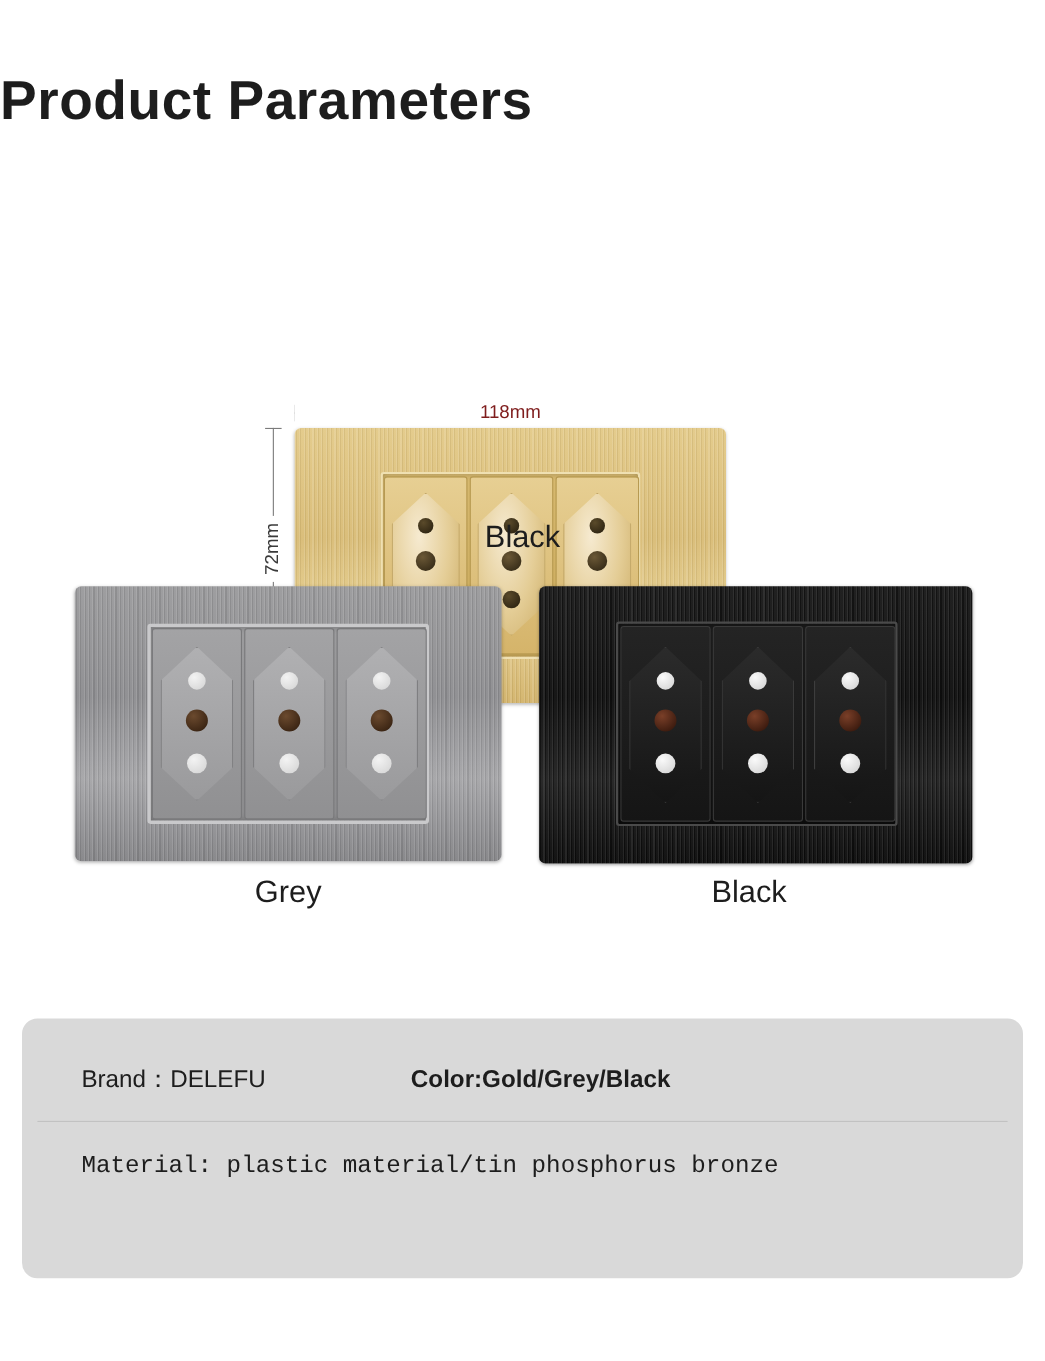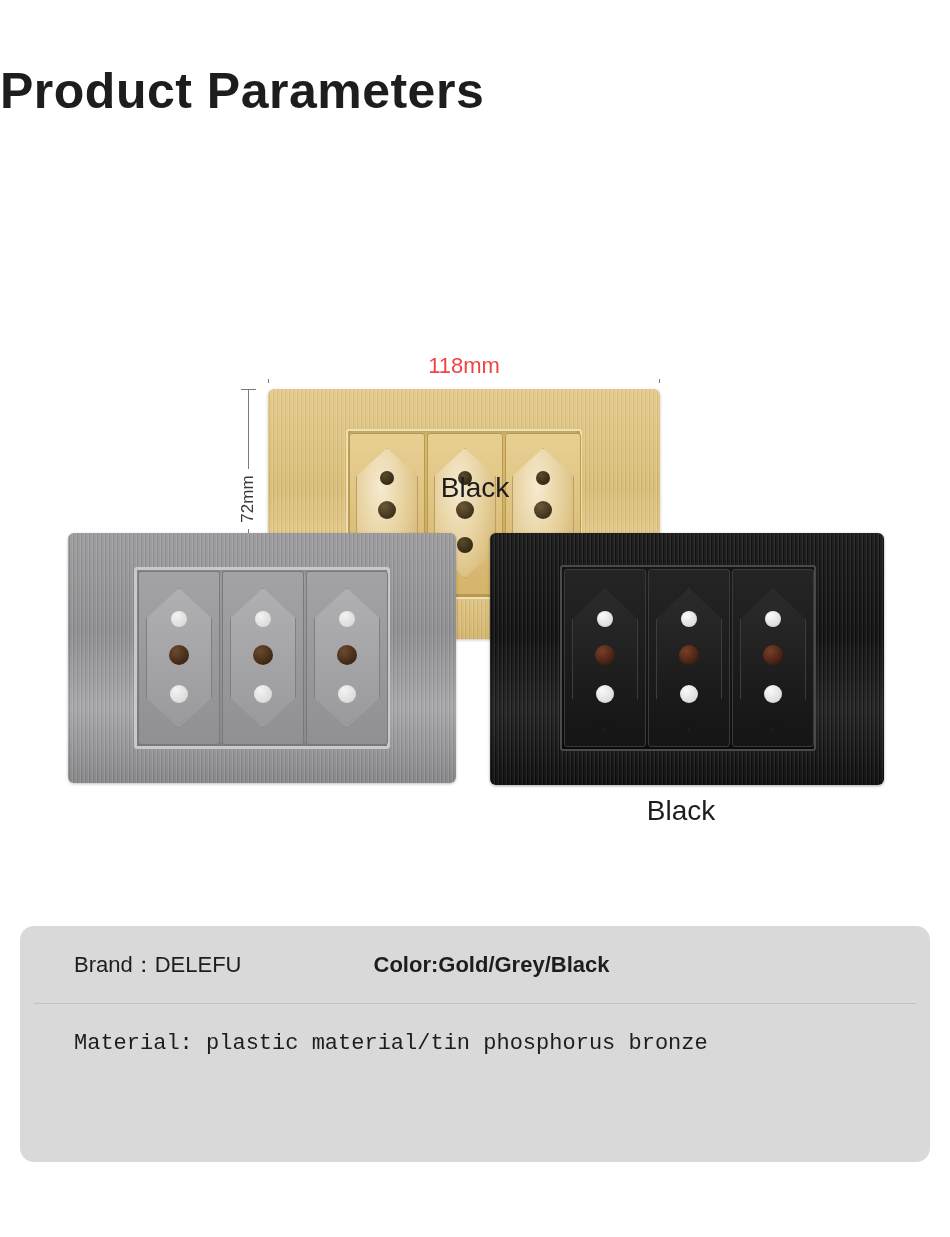--- a/index.html
+++ b/index.html
@@ -32,22 +32,22 @@
   }
   .dim-top .line {
     position: absolute; top: 22px; left: 0; width: 392px; height: 1px; background: #7b7b7b;
   }
   .dim-top .cap-l, .dim-top .cap-r {
     position: absolute; top: 15px; width: 1px; height: 15px; background: #7b7b7b;
   }
   .dim-top .cap-l { left: 0; }
   .dim-top .cap-r { left: 391px; }
   .dim-top .label {
-    position: absolute; top: 0px; left: 0; width: 392px; text-align: center;
-    font-size: 22px; color: #ef4444; background: #fff; 
+    position: absolute; top: 12px; left: 0; width: 392px; text-align: center;
+    font-size: 17px; color: #7f1d1d; background: #fff; 
   }
   .dim-top .label span { background:#fff; padding: 0 6px; }
 
   .dim-left {
     position: absolute; left: 230px; top: 214px; width: 40px; height: 250px;
   }
   .dim-left .line {
     position: absolute; left: 18px; top: 0; width: 1px; height: 250px; background: #7b7b7b;
   }
   .dim-left .cap-t, .dim-left .cap-b {
@@ -205,21 +205,21 @@
   .panel-black .pin-mid { left: 50%; margin-left:-10px; top: 56px; width: 20px; height: 20px; background: radial-gradient(circle at 35% 30%, #7a3f28, #2b1108); }
   .panel-black .pin-bot { left: 50%; margin-left:-9px; top: 96px; width: 18px; height: 18px; background: radial-gradient(circle at 35% 30%, #fafafa, #cfcfcf); }
   .caption-black { top: 795px; left: 484px; width: 394px; }
 
   
   .spec {
     position: absolute;
     left: 20px; top: 926px; width: 910px; height: 236px;
     background: #d9d9d9;
     border-radius: 14px;
-    padding: 0 14px;
+    padding: 16px 14px;
   }
   .spec-row {
     position: relative;
     height: 78px;
     display: flex;
     align-items: center;
     border-bottom: 1px solid #c2c2c2;
     padding-left: 40px;
     font-size: 22px;
     color: #1d1d1d;
@@ -299,20 +299,21 @@
       </div>
     </div>
     <div class="outlet og3">
       <div class="hexbody">
         <div class="pin pin-top"></div>
         <div class="pin pin-mid"></div>
         <div class="pin pin-bot"></div>
       </div>
     </div>
   </div>
+  <div class="caption caption-grey">Grey</div>
 
   <div class="panel panel-black">
     <div class="brush"></div>
     <div class="inner"></div>
     <div class="outlet og1">
       <div class="hexbody">
         <div class="pin pin-top"></div>
         <div class="pin pin-mid"></div>
         <div class="pin pin-bot"></div>
       </div>

